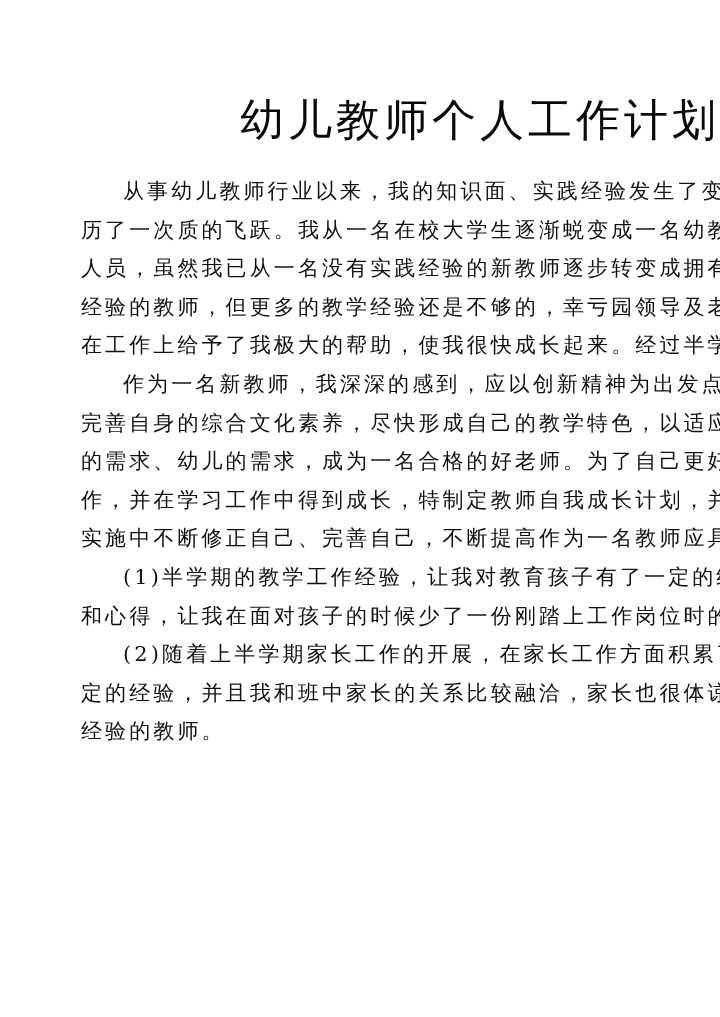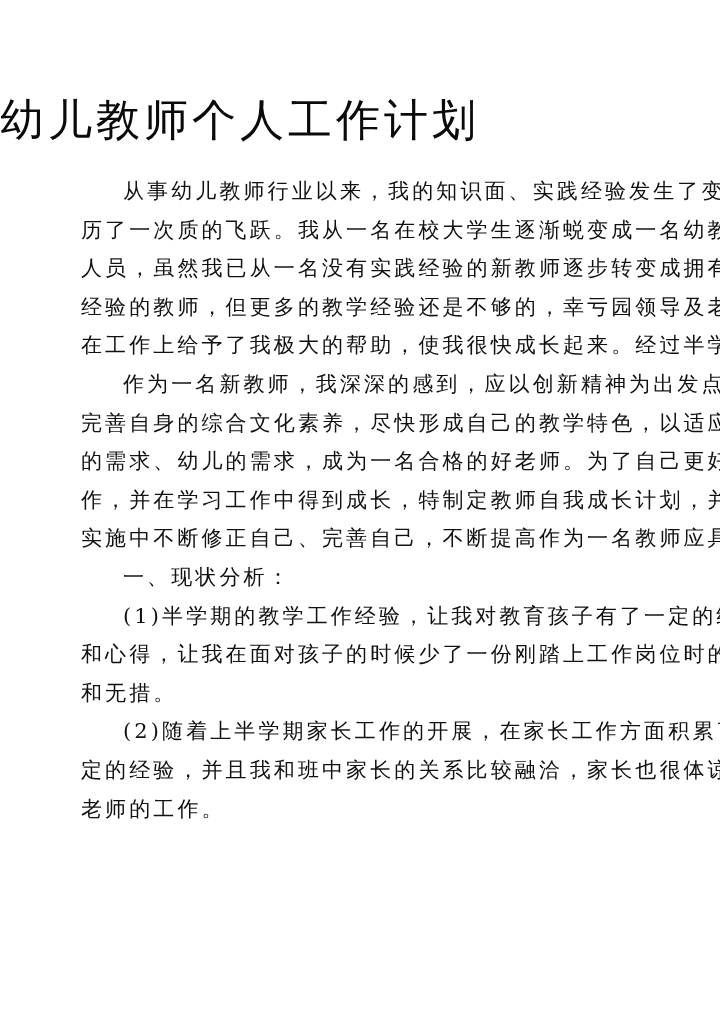--- a/index.html
+++ b/index.html
@@ -21,21 +21,21 @@
       top: 0;
       width: 720px;
       height: 1017px;
       background: #ffffff;
     }
     .title {
       position: absolute;
       left: 0;
       top: 94px;
       width: 720px;
-      text-align: left;
+      text-align: right;
       font-size: 44px;
       line-height: 52px;
       letter-spacing: 4px;
       font-weight: normal;
       color: #0a0a0a;
       margin: 0;
     }
     .body {
       position: absolute;
       left: 81px;
@@ -72,30 +72,26 @@
     </div>
 
     <div>
       <span class="line indent">作为一名新教师，我深深的感到，应以创新精神为出发点，努力</span>
       <span class="line">完善自身的综合文化素养，尽快形成自己的教学特色，以适应时代</span>
       <span class="line">的需求、幼儿的需求，成为一名合格的好老师。为了自己更好的工</span>
       <span class="line">作，并在学习工作中得到成长，特制定教师自我成长计划，并在计划</span>
       <span class="line">实施中不断修正自己、完善自己，不断提高作为一名教师应具有的</span>
     </div>
 
-    <div>
-      <span class="line indent">一、现状分析：</span>
-    </div>
 
 
     <div>
       <span class="line indent">(1)半学期的教学工作经验，让我对教育孩子有了一定的经验</span>
       <span class="line">和心得，让我在面对孩子的时候少了一份刚踏上工作岗位时的担心</span>
-      <span class="line">和无措。</span>
     </div>
 
     <div>
       <span class="line indent">(2)随着上半学期家长工作的开展，在家长工作方面积累了一</span>
       <span class="line">定的经验，并且我和班中家长的关系比较融洽，家长也很体谅、配合</span>
-      <span class="line">老师的工作。</span>
+      <span class="line">经验的教师。</span>
     </div>
   </div>
 </div>
 
 </body></html>

